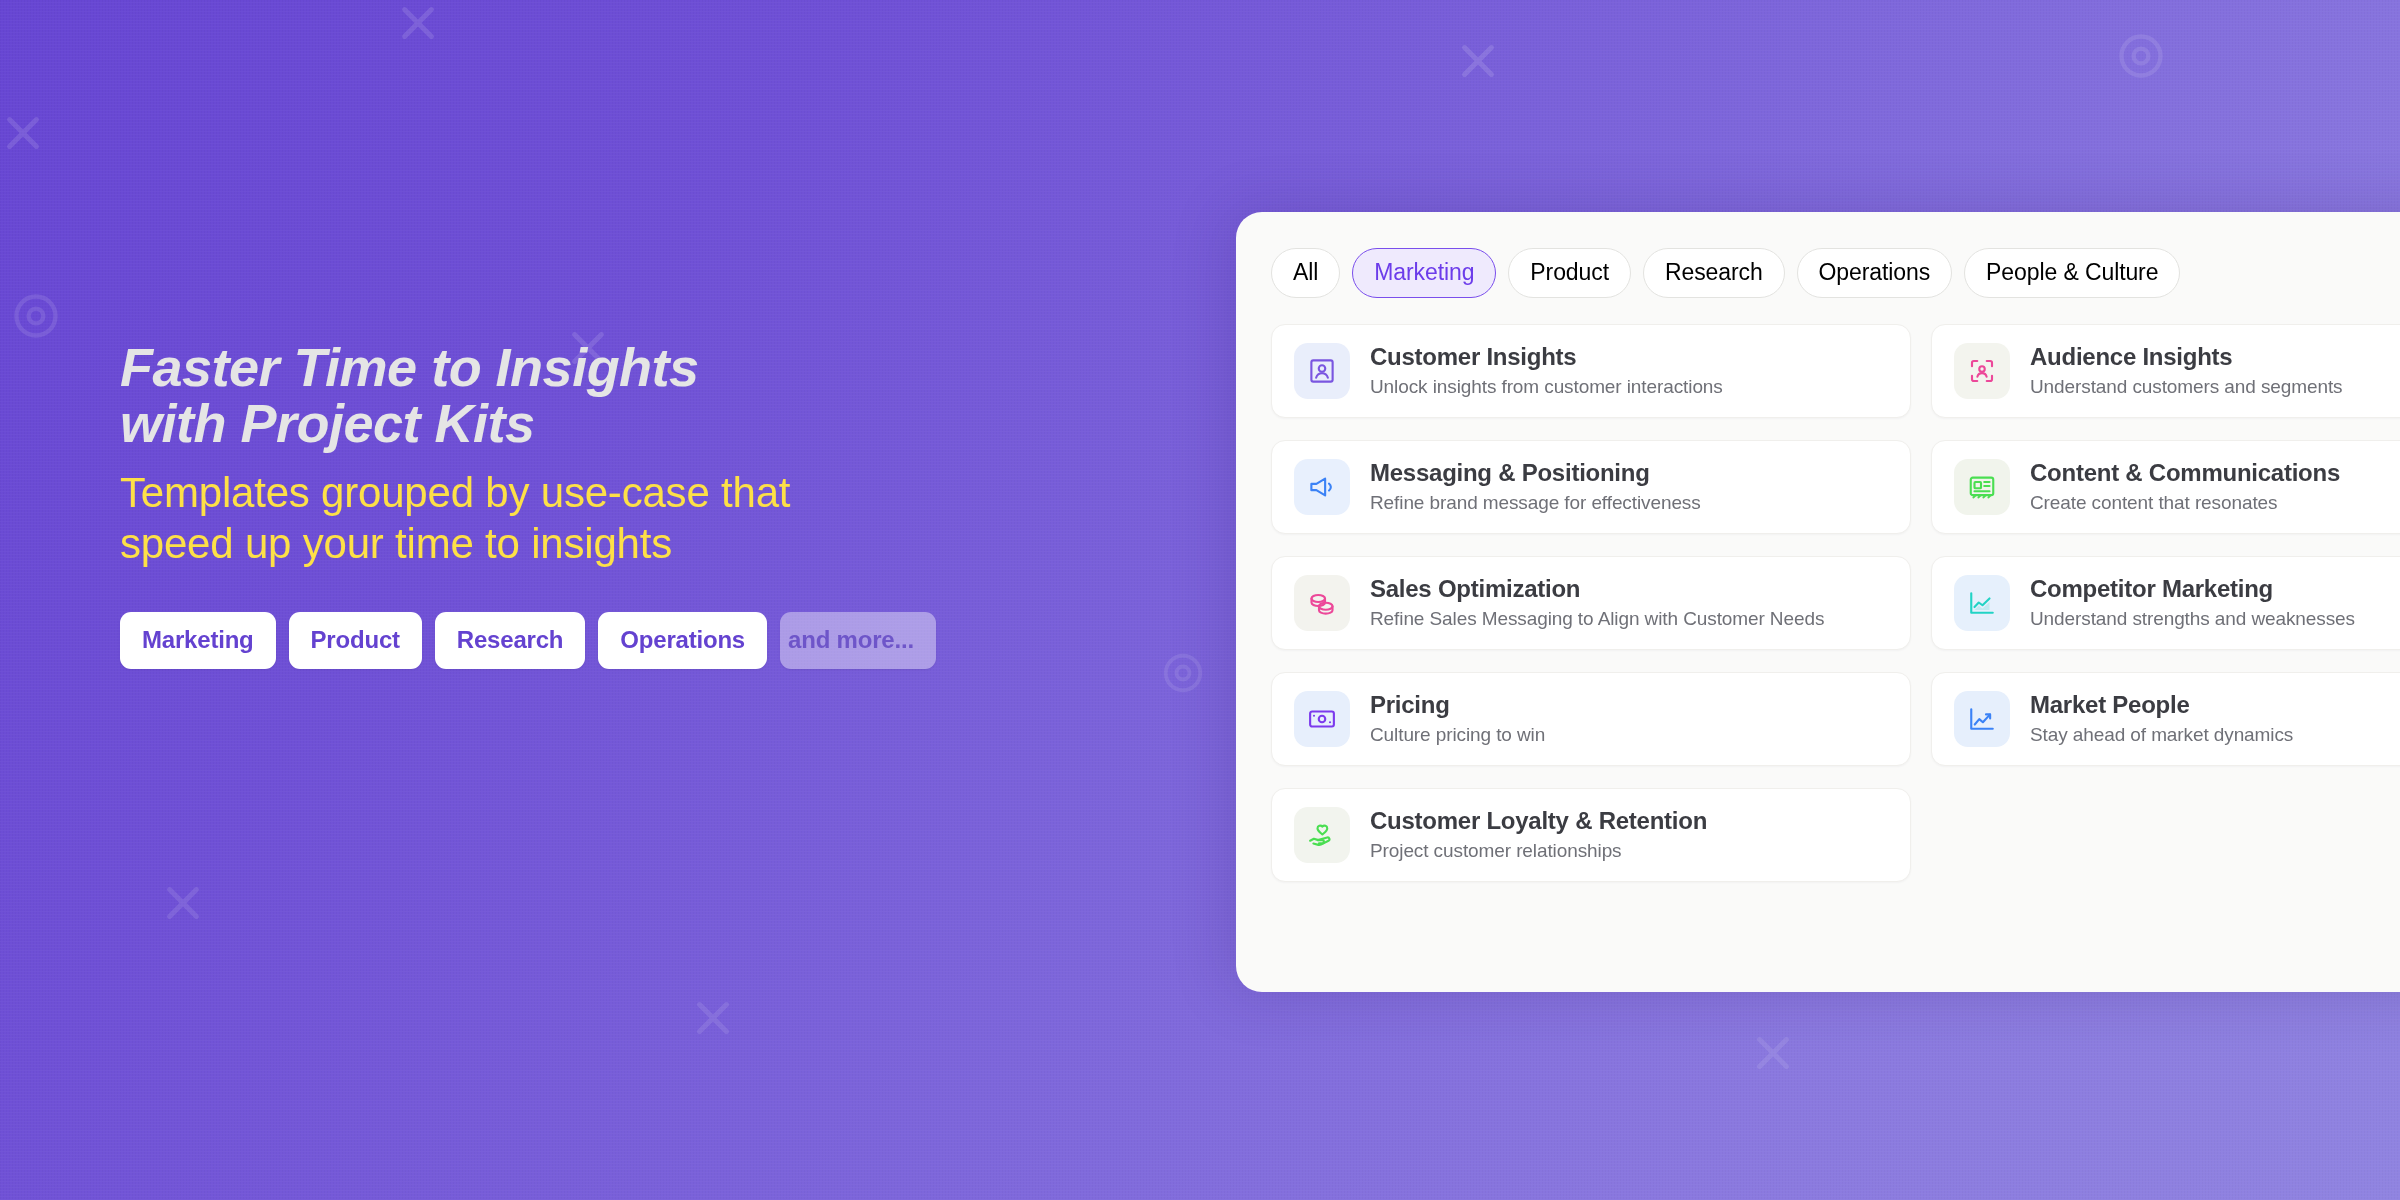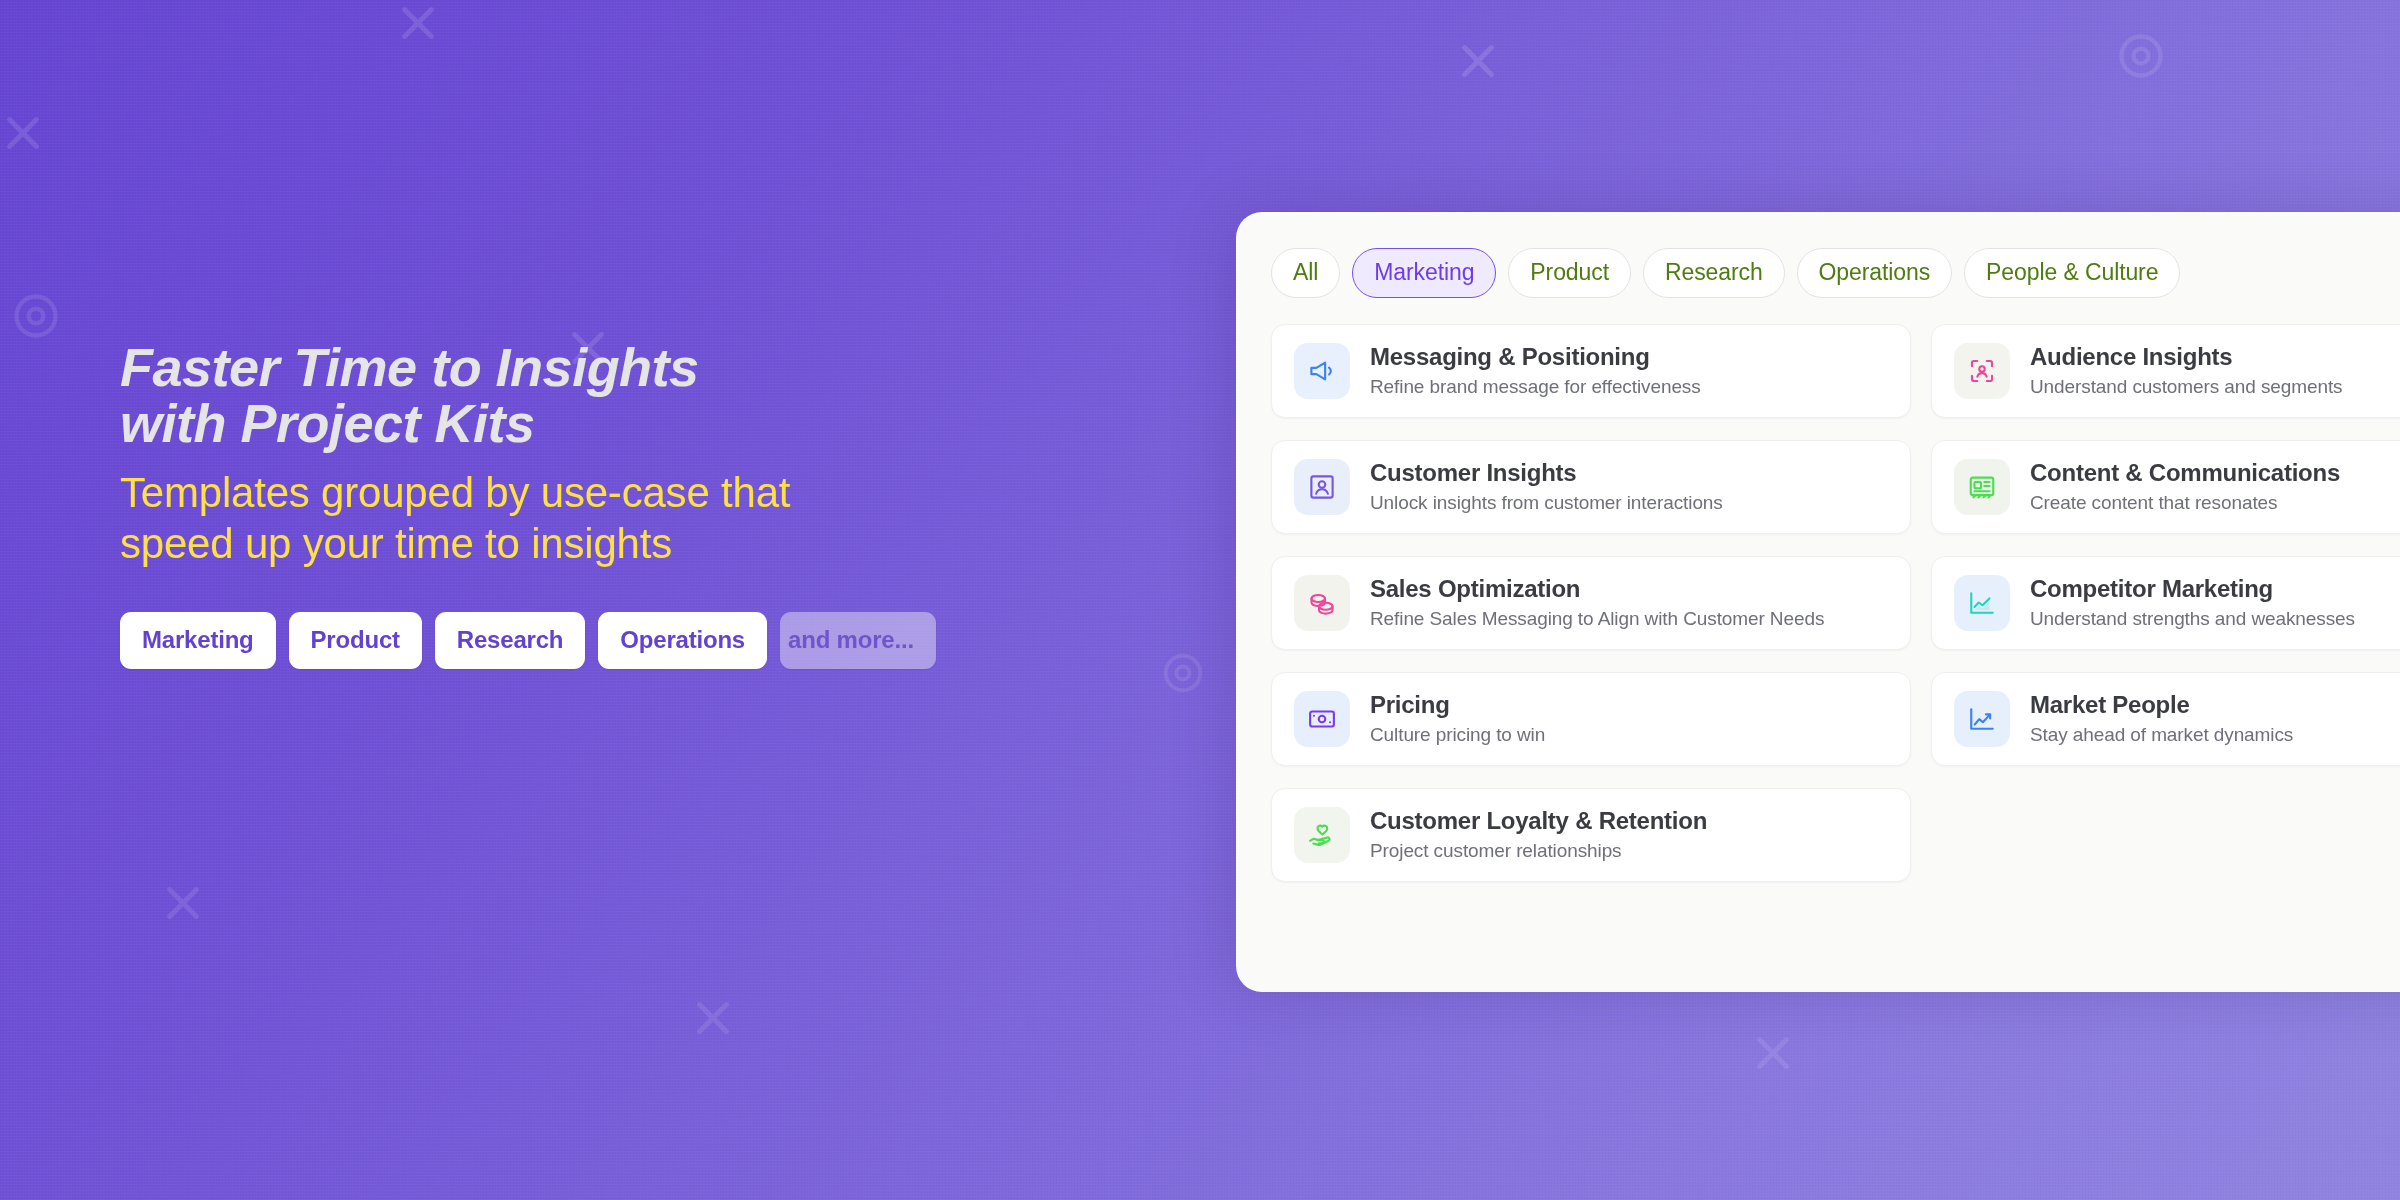--- a/index.html
+++ b/index.html
@@ -108,21 +108,21 @@
 
   #filter-bar {
     display: flex;
     gap: 12px;
     align-items: center;
     padding: 36px 0 0 35px;
   }
   .filter-chip {
     border: 1px solid #E3E3E0;
     background: #FFFFFF;
-    color: #4d7c0f;
+    color: #000000;
     font-size: 23px;
     line-height: 1;
     padding: 12px 21px 13px;
     border-radius: 999px;
     white-space: nowrap;
     letter-spacing: -0.1px;
   }
   .filter-chip.active {
     background: #EFEAFD;
     border-color: #7A4EEC;
@@ -259,42 +259,42 @@
       <div class="filter-chip">All</div>
       <div class="filter-chip active">Marketing</div>
       <div class="filter-chip">Product</div>
       <div class="filter-chip">Research</div>
       <div class="filter-chip">Operations</div>
       <div class="filter-chip">People &amp; Culture</div>
     </div>
   <div id="card-grid">
       <div class="grid-col">
         <div class="kit-card">
-          <div class="kit-icon" style="background: rgb(232, 240, 253); color: rgb(59, 130, 246);">
-            <svg width="30" height="30" viewBox="0 0 24 24" fill="none" stroke="currentColor" stroke-width="1.7" stroke-linecap="round" stroke-linejoin="round">
-              <path d="M3.5 9.5v5h4l7 4.2V5.3l-7 4.2h-4z"></path>
-              <path d="M17.6 9.2a3.4 3.4 0 0 1 0 5.6"></path>
-            </svg>
-          </div>
-          <div class="kit-text">
-            <div class="kit-title">Messaging &amp; Positioning</div>
-            <div class="kit-sub">Refine brand message for effectiveness</div>
-          </div>
-        </div>
-        <div class="kit-card">
           <div class="kit-icon" style="background: rgb(233, 238, 251); color: rgb(122, 86, 224);">
             <svg width="30" height="30" viewBox="0 0 24 24" fill="none" stroke="currentColor" stroke-width="1.7" stroke-linecap="round" stroke-linejoin="round">
               <rect x="3.5" y="3.5" width="17" height="17" rx="1.5"></rect>
               <circle cx="12" cy="10" r="2.6"></circle>
               <path d="M7.3 17.4c.7-2.4 2.5-3.6 4.7-3.6s4 1.2 4.7 3.6"></path>
             </svg>
           </div>
           <div class="kit-text">
             <div class="kit-title">Customer Insights</div>
             <div class="kit-sub">Unlock insights from customer interactions</div>
+          </div>
+        </div>
+        <div class="kit-card">
+          <div class="kit-icon" style="background: rgb(232, 240, 253); color: rgb(59, 130, 246);">
+            <svg width="30" height="30" viewBox="0 0 24 24" fill="none" stroke="currentColor" stroke-width="1.7" stroke-linecap="round" stroke-linejoin="round">
+              <path d="M3.5 9.5v5h4l7 4.2V5.3l-7 4.2h-4z"></path>
+              <path d="M17.6 9.2a3.4 3.4 0 0 1 0 5.6"></path>
+            </svg>
+          </div>
+          <div class="kit-text">
+            <div class="kit-title">Messaging &amp; Positioning</div>
+            <div class="kit-sub">Refine brand message for effectiveness</div>
           </div>
         </div>
         <div class="kit-card">
           <div class="kit-icon" style="background: rgb(243, 243, 238); color: rgb(236, 72, 153);">
             <svg width="30" height="30" viewBox="0 0 24 24" fill="none" stroke="currentColor" stroke-width="1.7" stroke-linecap="round" stroke-linejoin="round">
               <ellipse cx="9" cy="8.4" rx="5.4" ry="2.8"></ellipse>
               <path d="M3.6 8.4v3.2c0 1.55 2.42 2.8 5.4 2.8s5.4-1.25 5.4-2.8V8.4"></path>
               <ellipse cx="15" cy="14.6" rx="5.4" ry="2.8"></ellipse>
               <path d="M9.6 14.6v3.1c0 1.55 2.42 2.8 5.4 2.8s5.4-1.25 5.4-2.8v-3.1"></path>
             </svg>

